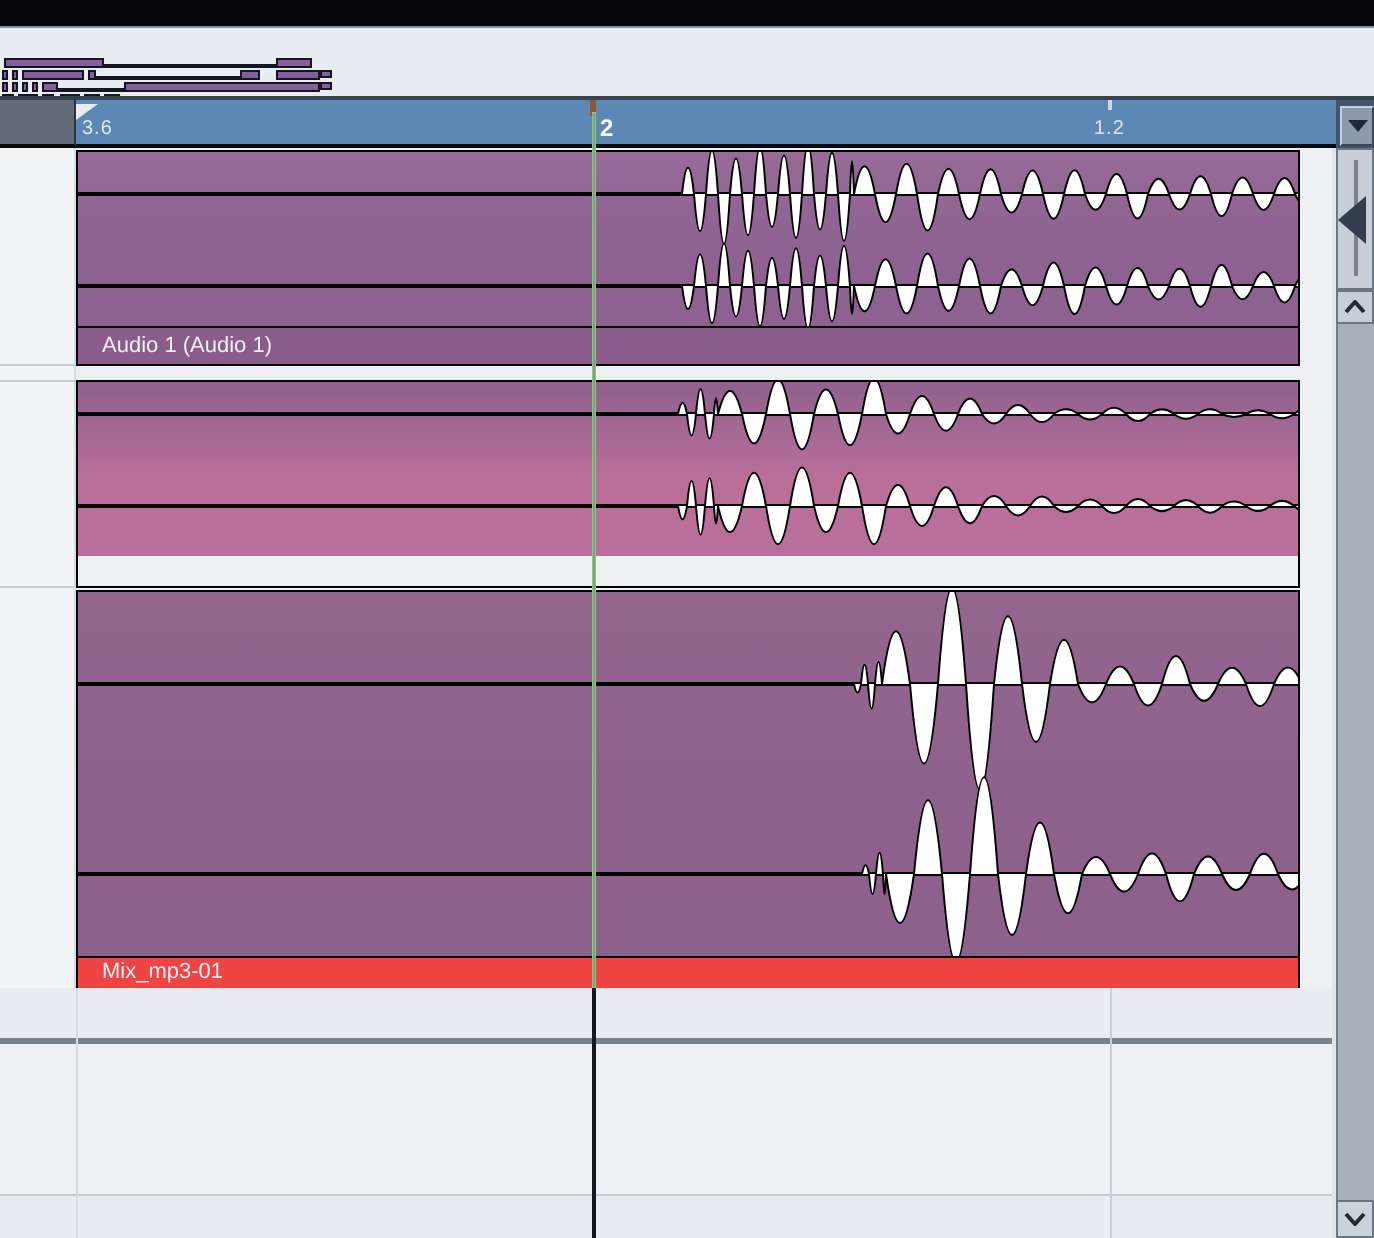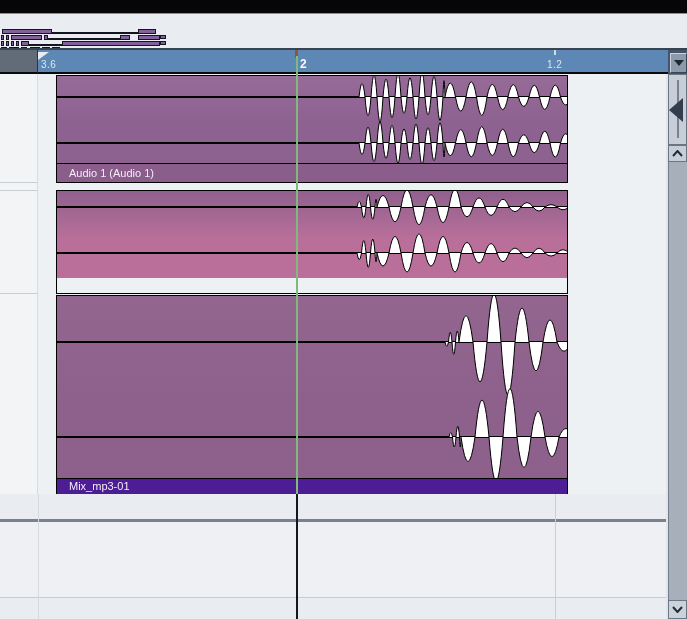--- a/index.html
+++ b/index.html
@@ -12,21 +12,21 @@
   #ruler-row{left:0;top:48px;width:687px;height:26px;}
   #ruler-left{left:0;top:0;width:38px;height:26px;background:#626c79;border-top:2px solid #39434f;border-right:1px solid #2c3440;border-bottom:2px solid #0a0a0a;box-sizing:border-box;}
   #ruler{left:38px;top:0;width:630px;height:26px;background:#5d87b4;border-top:2px solid #39434f;border-bottom:2px solid #0a0a0a;box-sizing:border-box;overflow:hidden;}
   .ruler-mark{position:absolute;top:9px;font-size:10px;color:#dde6ee;letter-spacing:0.5px;}
   .ruler-mark.bold{font-weight:bold;font-size:12px;top:7px;color:#f8fafc;}
   .ruler-tick{position:absolute;top:0;}
   #ruler-flag{left:0px;top:2px;width:0;height:0;border-top:8px solid #e9edf2;border-right:11px solid transparent;}
   #content-bg{left:0;top:74px;width:668px;height:420px;background:#eef1f4;}
   #left-col{left:0;top:74px;width:38px;height:420px;background:#f2f4f6;border-right:1px solid #d8dce0;box-sizing:border-box;}
   .col-line{position:absolute;left:0;width:38px;height:1px;background:#c9ced4;}
-  .clip{position:absolute;left:38px;width:512px;border:1px solid #000;box-sizing:border-box;margin-left:18px;}
+  .clip{position:absolute;left:38px;width:612px;border:1px solid #000;box-sizing:border-box;}
   .clip-body{position:relative;width:100%;overflow:hidden;}
   .clip-body svg{position:absolute;left:0;top:0;display:block;}
   .clip-label{position:relative;width:100%;border-top:1px solid #000;box-sizing:border-box;
     color:#f2eff4;font-size:11px;line-height:1;display:flex;align-items:center;padding-left:12px;}
   #lower{left:0;top:494px;width:668px;height:125px;background:#e9edf1;}
   #lower-band{position:absolute;left:0;top:28px;width:668px;height:75px;background:#eef0f4;}
   #lower-darkline{position:absolute;left:0;top:25px;width:668px;height:3px;background:#79828c;}
   #lower-thinline{position:absolute;left:0;top:103px;width:668px;height:1px;background:#c7cdd3;}
   #lower-vline{position:absolute;top:0;width:1px;height:125px;background:#c9cfd6;}
   #lower-colline{position:absolute;left:38px;top:0;width:1px;height:125px;background:#d5dade;}
@@ -149,21 +149,21 @@
         <div class="clip-body" style="height: 182px; background: linear-gradient(rgb(146, 102, 143) 0%, rgb(141, 97, 139) 55%, rgb(141, 97, 139) 100%);">
           <svg width="628" height="182">
             <line x1="0" x2="628" y1="46" y2="46" stroke="#000" stroke-width="2"></line>
             <path d="M388 46 Q389.8 54.6 391.5 46 Q393.3 26.8 395.0 46 Q396.8 70.6 398.5 46 Q400.3 24.1 402.0 46" fill="#ffffff" stroke="#000" stroke-width="1"></path>
             <path d="M402 46 Q409.0 -6.8 416.0 46 Q423.0 125.5 430.0 46 Q437.0 -49.9 444.0 46 Q451.0 152.2 458.0 46 Q465.0 -21.8 472.0 46 Q479.0 103.9 486.0 46 Q493.0 1.8 500.0 46 Q507.0 64.3 514.0 46 Q521.0 28.4 528.0 46 Q535.0 67.4 542.0 46 Q549.0 17.9 556.0 46 Q563.0 62.8 570.0 46 Q577.0 29.8 584.0 46 Q591.0 68.1 598.0 46 Q605.0 29.4 612.0 46 Q619.0 63.6 626.0 46 Q627.0 27.0 628.0 46" fill="#ffffff" stroke="#000" stroke-width="1"></path>
             <line x1="0" x2="628" y1="141" y2="141" stroke="#000" stroke-width="2"></line>
             <path d="M392 141 Q393.8 132.2 395.5 141 Q397.3 160.9 399.0 141 Q400.8 119.7 402.5 141 Q403.3 161.1 404.0 141" fill="#ffffff" stroke="#000" stroke-width="1"></path>
             <path d="M404 141 Q411.0 190.1 418.0 141 Q425.0 67.2 432.0 141 Q439.0 229.2 446.0 141 Q453.0 44.2 460.0 141 Q467.0 202.0 474.0 141 Q481.0 89.6 488.0 141 Q495.0 180.3 502.0 141 Q509.0 124.1 516.0 141 Q523.0 158.6 530.0 141 Q537.0 120.4 544.0 141 Q551.0 168.3 558.0 141 Q565.0 123.4 572.0 141 Q579.0 157.0 586.0 141 Q593.0 120.8 600.0 141 Q607.0 156.5 614.0 141 Q621.0 124.0 628.0 141" fill="#ffffff" stroke="#000" stroke-width="1"></path>
           </svg>
         </div>
-        <div class="clip-label" style="height: 16px; background: #4c1d95;">Mix_mp3-01</div>
+        <div class="clip-label" style="height: 16px; background: #ef4444;">Mix_mp3-01</div>
       </div>
     </div>
 
   <div id="lower" class="abs">
     <div id="lower-darkline"></div>
     <div id="lower-band"></div>
     <div id="lower-thinline"></div>
     <div id="lower-vline" style="left: 555px;"></div>
     <div id="lower-colline"></div>
   </div>

